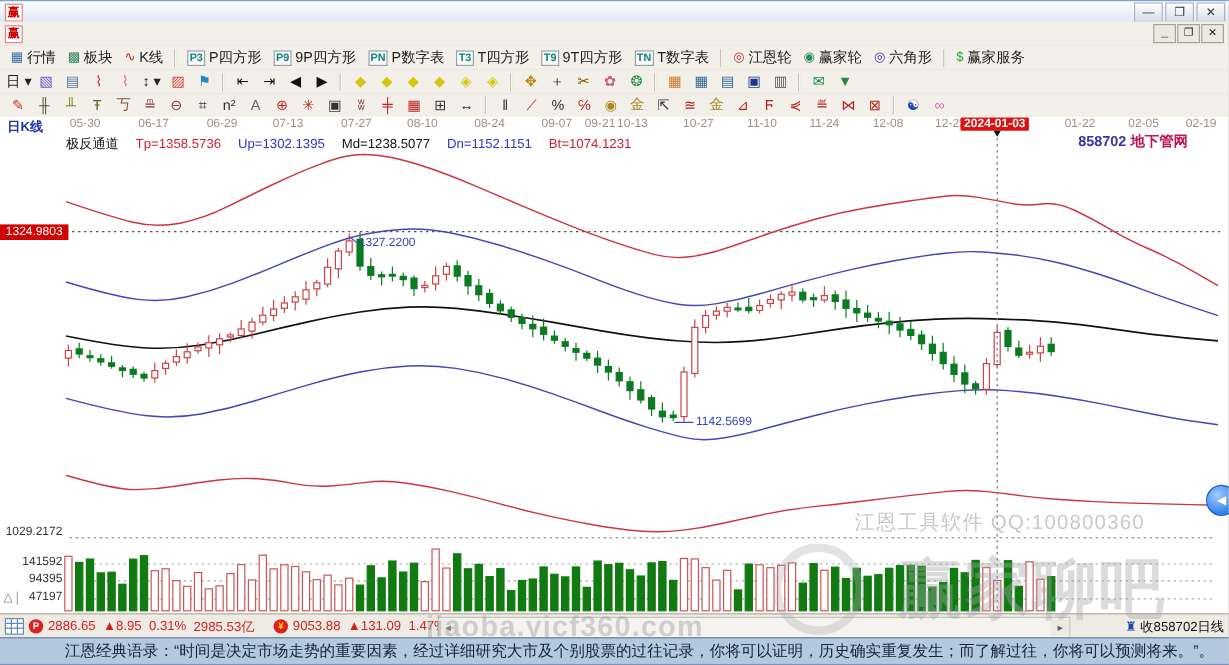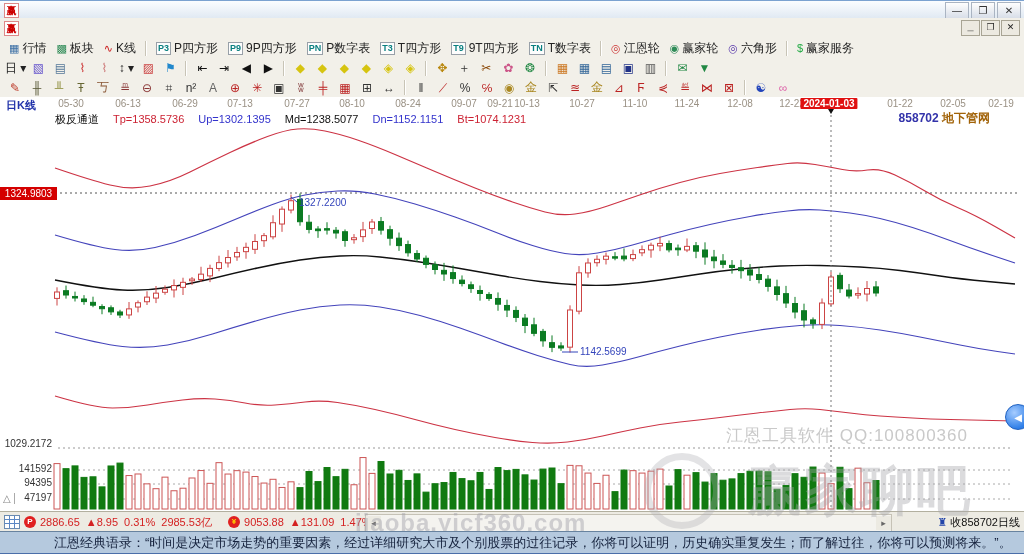--- a/index.html
+++ b/index.html
@@ -40,21 +40,21 @@
   .dt{position:absolute;top:1px;transform:translateX(-50%);font-size:10px;color:#9a9184;white-space:nowrap;}
   .dt.hl{background:#e01010;color:#fff;padding:0 3px;font-weight:bold;border-radius:1px;}
   .ind-row{left:55px;top:15px;font-size:11px;white-space:nowrap;}
   .ind-row span{margin-right:14px;}
   .sym{right:34px;top:13px;font-size:12px;font-weight:bold;white-space:nowrap;}
   .price-tag{left:0;top:90px;width:57px;height:13px;background:#d40000;color:#fff;font-size:10px;
              line-height:13px;text-align:center;}
   .anno{position:absolute;font-size:10px;color:#3344bb;white-space:nowrap;}
   .axlbl{position:absolute;font-size:10px;color:#333;width:50px;text-align:right;}
   .splitter{left:3px;top:396px;font-size:10px;color:#888;border-right:1px solid #aaa;padding-right:3px;}
-  .wm-tool{left:712px;top:327px;font-size:17px;color:#c9c9c9;letter-spacing:1px;z-index:6;pointer-events:none;white-space:nowrap;margin-left:14px;}
+  .wm-tool{left:712px;top:327px;font-size:17px;color:#c9c9c9;letter-spacing:1px;z-index:6;pointer-events:none;white-space:nowrap;}
   .wm-brand{left:748px;top:358px;font-size:54px;font-weight:bold;color:rgba(165,165,170,0.40);z-index:6;
             pointer-events:none;white-space:nowrap;letter-spacing:2px;}
   .wm-ring{left:644px;top:356px;width:62px;height:62px;border:7px solid rgba(175,175,180,0.35);border-radius:50%;
            z-index:6;pointer-events:none;}
   .wm-site{left:300px;top:412px;font-size:24px;font-weight:bold;color:rgba(160,160,168,0.45);z-index:6;
            pointer-events:none;white-space:nowrap;letter-spacing:1px;}
   .side-btn{left:1005px;top:404px;width:24px;height:24px;border-radius:50%;z-index:7;color:#fff;
             background:radial-gradient(circle at 35% 32%,#a6ccff,#2f7fe8 70%);border:1px solid #1d5fc0;
             display:flex;align-items:center;justify-content:center;font-size:10px;cursor:pointer;}
   
@@ -366,21 +366,21 @@
       </div>
       <div class="ibtn">
         <span class="ic" style="color: rgb(221, 102, 170);">∞</span>
       </div>
     </div>
 
   <div class="abs chart-wrap">
     <div class="abs tab-label">日K线</div>
     <div id="date-axis">
         <span class="dt" style="left: 71px;">05-30</span>
-        <span class="dt" style="left: 128px;">06-13</span>
+        <span class="dt" style="left: 128px;">06-17</span>
         <span class="dt" style="left: 185px;">06-29</span>
         <span class="dt" style="left: 240px;">07-13</span>
         <span class="dt" style="left: 297px;">07-27</span>
         <span class="dt" style="left: 352px;">08-10</span>
         <span class="dt" style="left: 408px;">08-24</span>
         <span class="dt" style="left: 464px;">09-07</span>
         <span class="dt" style="left: 500px;">09-21</span>
         <span class="dt" style="left: 527px;">10-13</span>
         <span class="dt" style="left: 582px;">10-27</span>
         <span class="dt" style="left: 635px;">11-10</span>
@@ -388,21 +388,21 @@
         <span class="dt" style="left: 740px;">12-08</span>
         <span class="dt" style="left: 792px;">12-22</span>
         <span class="dt hl" style="left: 829px;">2024-01-03</span>
         <span class="dt" style="left: 900px;">01-22</span>
         <span class="dt" style="left: 953px;">02-05</span>
         <span class="dt" style="left: 1001px;">02-19</span>
       </div>
     <div class="abs ind-row" id="indicator-row"><span style="color: rgb(17, 17, 17);">极反通道</span><span style="color: rgb(204, 34, 51);">Tp=1358.5736</span><span style="color: rgb(51, 51, 204);">Up=1302.1395</span><span style="color: rgb(17, 17, 17);">Md=1238.5077</span><span style="color: rgb(51, 51, 204);">Dn=1152.1151</span><span style="color: rgb(204, 34, 51);">Bt=1074.1231</span></div>
     <div class="abs sym">
       <span style="color:#3333aa;">858702</span>
-      <span style="color:#a16207;">地下管网</span>
+      <span style="color:#be185d;">地下管网</span>
     </div>
     <div class="abs price-tag z2">1324.9803</div>
     <div class="anno z2" style="left:299px;top:100px;">1327.2200</div>
     <div class="anno z2" style="left:580px;top:249px;">1142.5699</div>
     <div class="axlbl" style="left:2px;top:341px;">1029.2172</div>
     <div class="axlbl" style="left:2px;top:366px;">141592</div>
     <div class="axlbl" style="left:2px;top:380px;">94395</div>
     <div class="axlbl" style="left:2px;top:395px;">47197</div>
     <div class="abs splitter">△</div>
     <div class="abs wm-tool">江恩工具软件  QQ:100800360</div>

